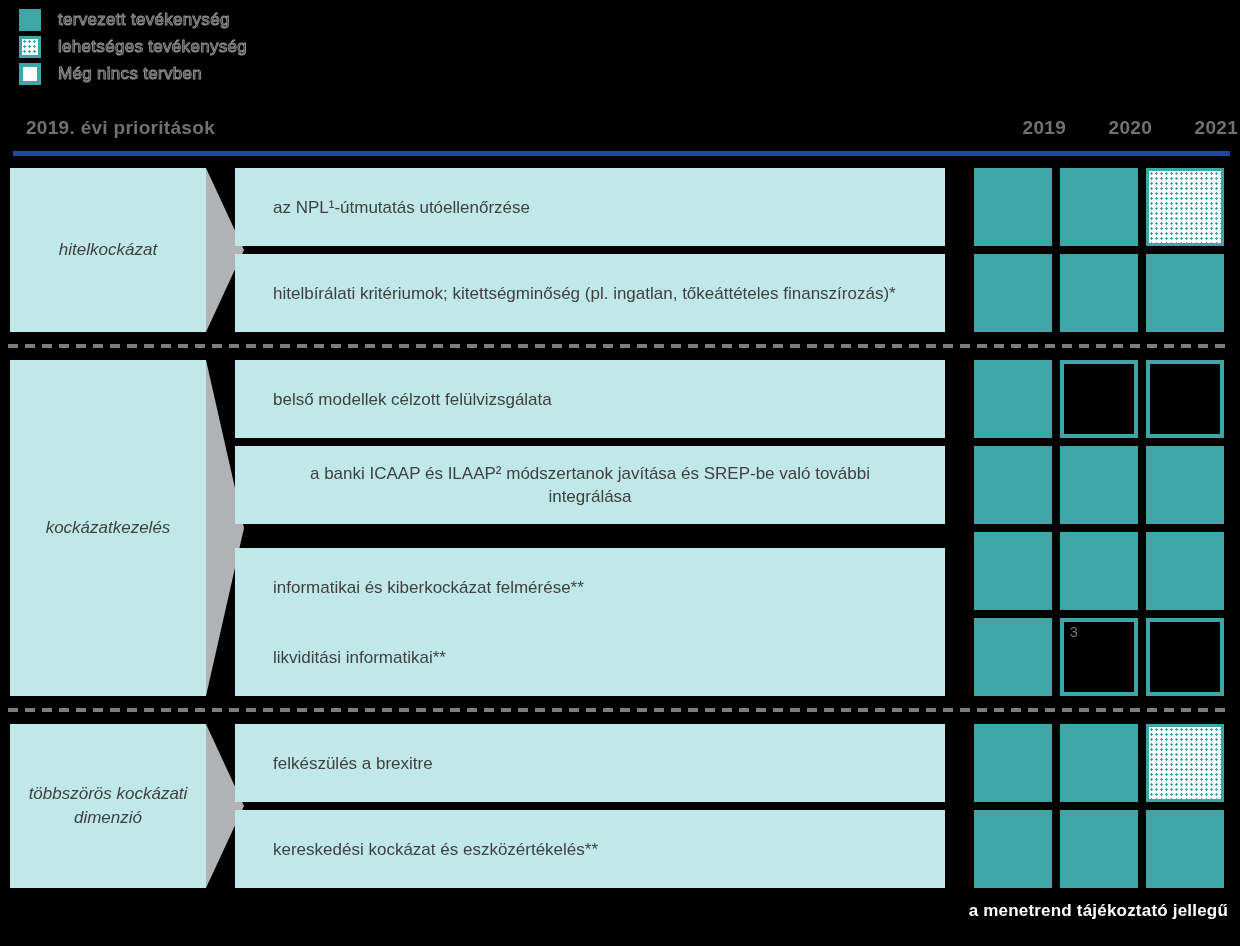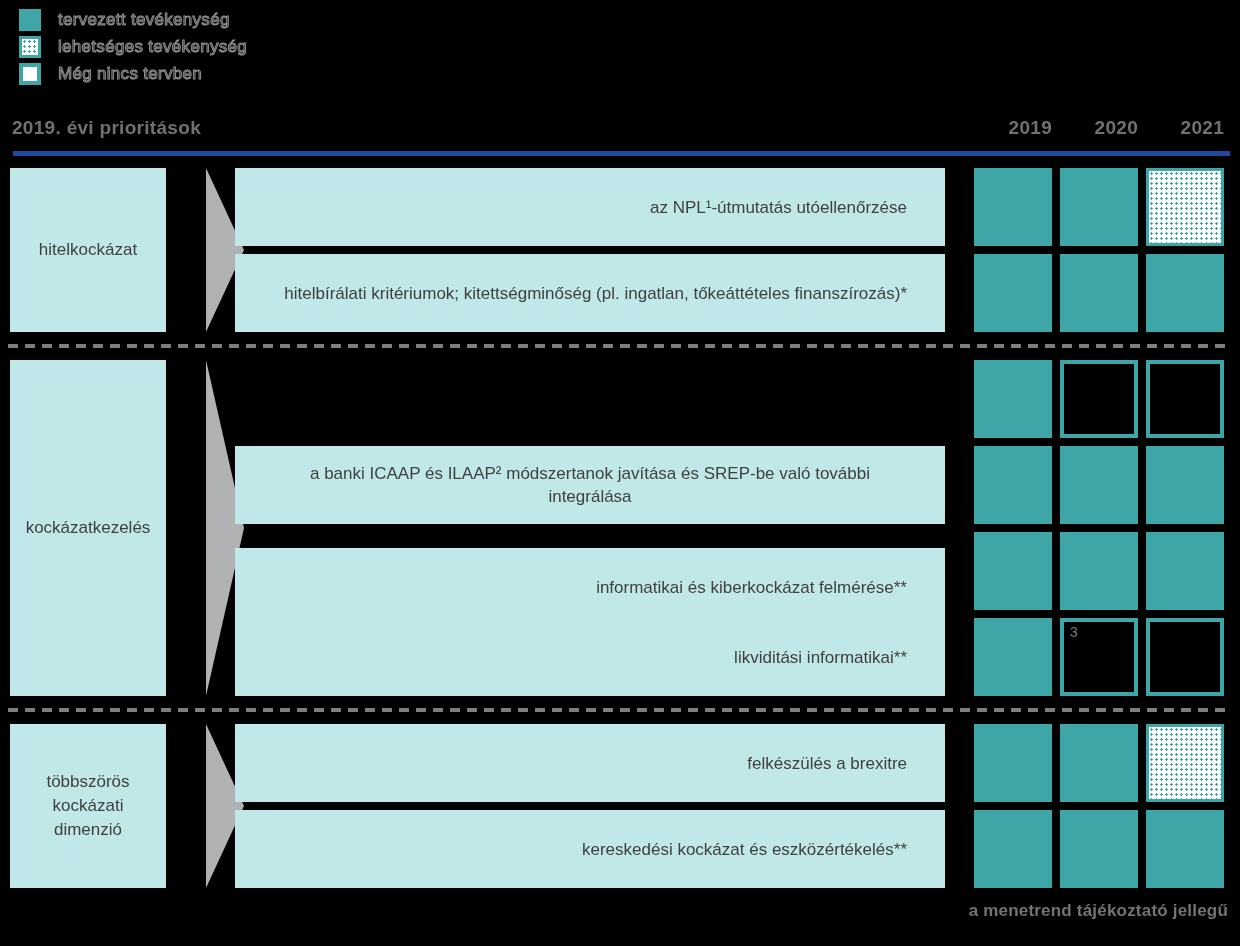--- a/index.html
+++ b/index.html
@@ -30,42 +30,42 @@
     background-size:5px 5px;
   }
   .swatch-not-planned{border:4px solid var(--teal);background:#ffffff;}
   .legend-label{
     font-size:17px;letter-spacing:.3px;color:#161616;
     -webkit-text-stroke:1px #8f8f8f;
   }
   
   .col-head{
     position:absolute;top:115px;height:26px;line-height:26px;
-    color:var(--text-gray);font-size:19px;font-weight:bold;letter-spacing:.3px;
+    color:var(--text-gray);font-size:19px;font-weight:bold;letter-spacing:.3px;margin-left:14px;
   }
   .col-head.left{left:12px;}
   .col-head.mid{left:235px;width:710px;text-align:center;}
   .col-head.year{width:78px;text-align:right;}
   .blue-rule{position:absolute;left:13px;right:10px;top:151px;height:5px;background:var(--blue-rule);}
   
   .group{position:absolute;left:0;width:1240px;}
   .cat-box{
-    position:absolute;left:10px;top:0;width:156px;height:100%;
+    position:absolute;left:10px;top:0;width:196px;height:100%;
     background:var(--light-teal);display:flex;align-items:center;justify-content:center;
     text-align:center;color:var(--text-dark);font-size:17px;line-height:24px;
-    box-sizing:border-box;padding:0 14px;
+    box-sizing:border-box;padding:0 14px;font-style:italic;
   }
   .cat-arrow{
     position:absolute;left:206px;top:0;width:38px;height:100%;
     background:var(--arrow-gray);
     clip-path:polygon(0 0,100% 50%,0 100%);
   }
   .act-box{
     position:absolute;left:235px;width:710px;height:78px;
-    background:var(--light-teal);display:flex;align-items:center;justify-content:flex-end;
+    background:var(--light-teal);display:flex;align-items:center;justify-content:flex-start;
     text-align:center;color:var(--text-dark);font-size:17px;line-height:23px;
     box-sizing:border-box;padding:0 38px;
   }
   .cell{position:absolute;width:78px;height:78px;box-sizing:border-box;}
   .cell-planned{background:var(--teal);}
   .cell-possible{
     border:3px solid var(--teal);background-color:#ffffff;
     background-image:radial-gradient(var(--teal) 1.2px, transparent 1.4px);
     background-size:5px 5px;
   }
@@ -74,21 +74,21 @@
     position:absolute;top:2px;left:6px;color:#777879;font-size:14px;line-height:16px;
   }
   .col-2019{left:974px;} .col-2020{left:1060px;} .col-2021{left:1146px;}
   
   .dashed-sep{
     position:absolute;left:8px;width:1224px;height:4px;
     background:repeating-linear-gradient(90deg,var(--separator-gray) 0 10px,transparent 10px 17px);
   }
   .footer-note{
     position:absolute;top:901px;right:12px;
-    color:#737373;font-size:17px;font-weight:bold;letter-spacing:.2px;
+    color:#ffffff;font-size:17px;font-weight:bold;letter-spacing:.2px;
   }
 </style>
 </head>
 <body>
 
 <div class="canvas">
 
   <div class="legend">
     <div class="legend-item">
       <span class="swatch swatch-planned"></span>
@@ -130,20 +130,23 @@
   </div>
 
   <div class="dashed-sep" style="top:344px;"></div>
 
   <div class="group" style="top:360px;height:336px;">
     <div class="cat-box">
       <span>kockázatkezelés</span>
     </div>
     <div class="cat-arrow"></div>
 
+    <div class="act-box" style="top:0;">
+      <span>belső modellek célzott felülvizsgálata</span>
+    </div>
     <div class="cell col-2019 cell-planned" style="top:0;"></div>
     <div class="cell col-2020 cell-not-planned" style="top:0;"></div>
     <div class="cell col-2021 cell-not-planned" style="top:0;"></div>
 
     <div class="act-box" style="top:86px;">
       <span>a banki ICAAP és ILAAP² módszertanok javítása és SREP-be való további integrálása</span>
     </div>
     <div class="cell col-2019 cell-planned" style="top:86px;"></div>
     <div class="cell col-2020 cell-planned" style="top:86px;"></div>
     <div class="cell col-2021 cell-planned" style="top:86px;"></div>

